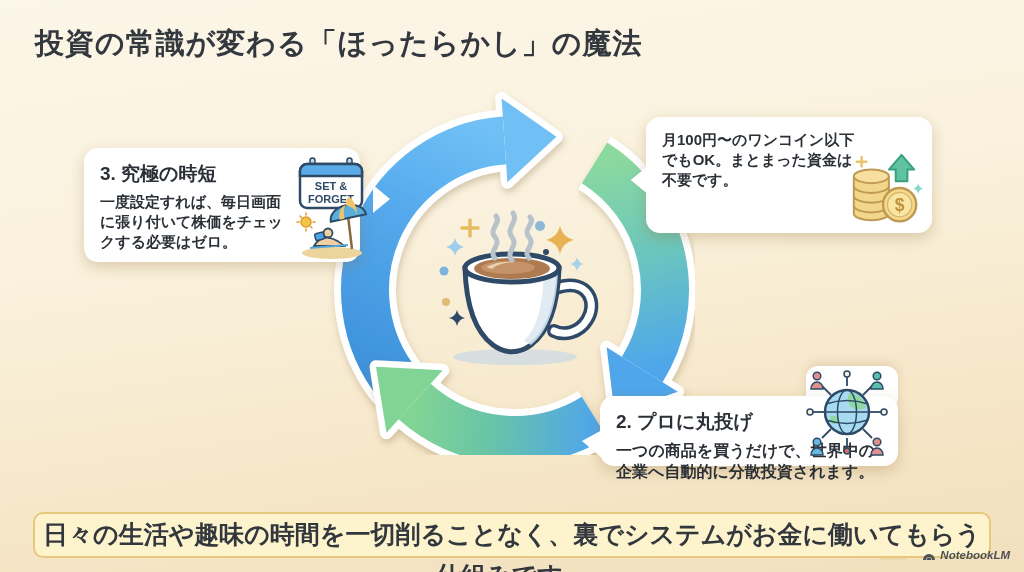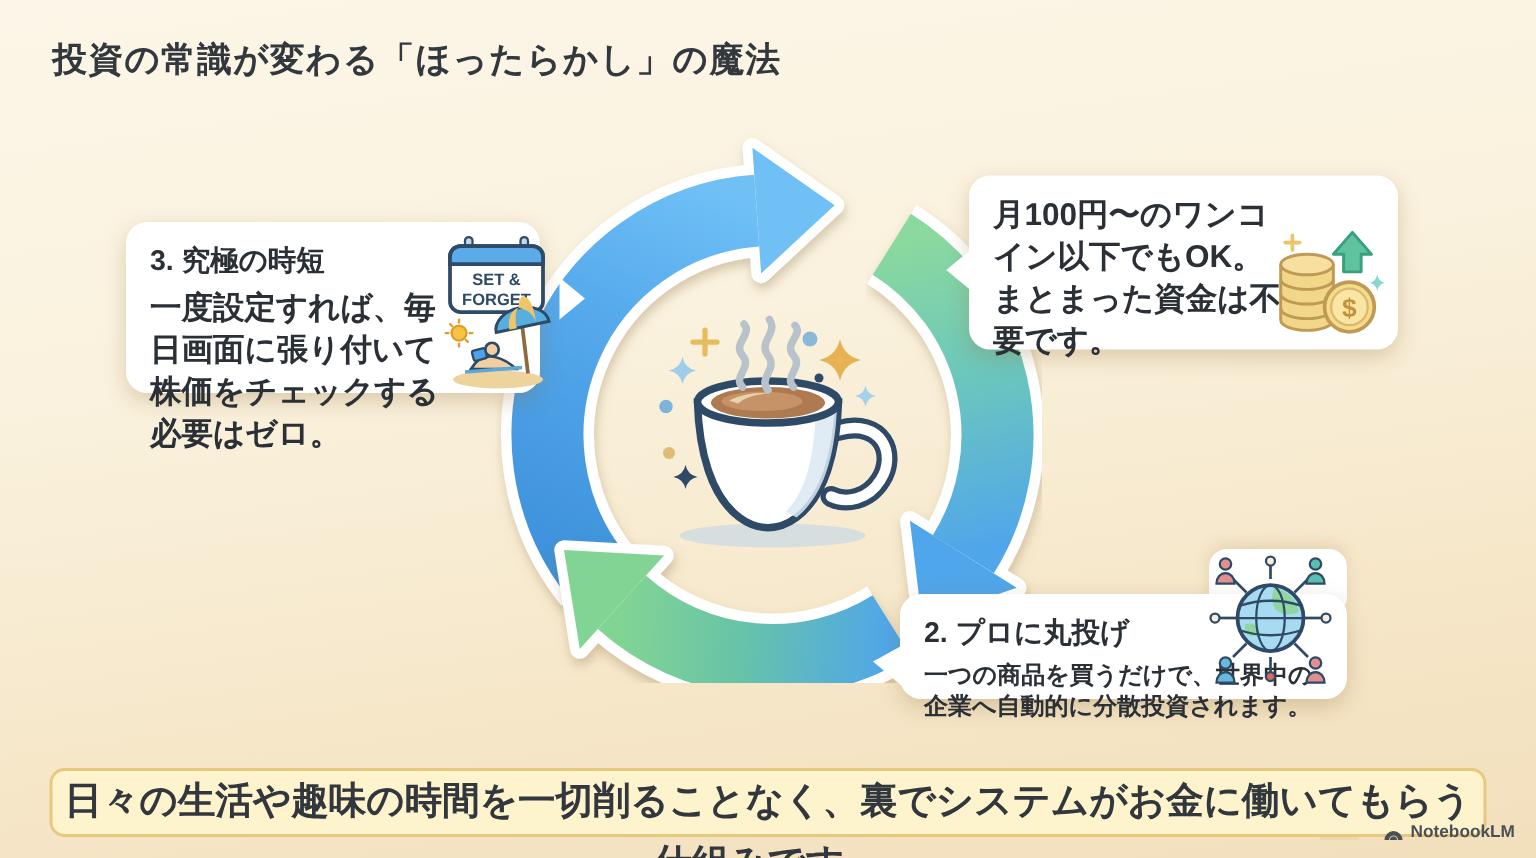--- a/index.html
+++ b/index.html
@@ -3,52 +3,52 @@
 <meta charset="utf-8">
 <style>
   html,body{margin:0;padding:0;}
   .canvas{
     position:relative; width:1024px; height:572px; overflow:hidden;
     background:linear-gradient(172deg,#fcf6e8 0%,#faf2de 38%,#f6e7c9 72%,#f2dfbc 100%);
     font-family:"Liberation Sans","DejaVu Sans",sans-serif; color:#32373d;
   }
   .title{
     position:absolute; left:35px; top:24px; margin:0;
-    font-size:23px; font-weight:900; letter-spacing:1px; color:#33383e;
+    font-size:29px; font-weight:900; letter-spacing:1px; color:#33383e;
   }
   .ring,.cup{position:absolute; overflow:visible;}
   .ring{left:295px; top:70px; width:440px; height:440px;}
   .cup{left:390px; top:205px; width:260px; height:180px;}
   .callout{
     position:absolute; background:#ffffff; border-radius:14px;
     box-shadow:0 5px 14px rgba(150,112,58,.30); padding:13px 16px; box-sizing:border-box; z-index:3;
   }
   .co-head{font-size:19px; font-weight:800; color:#2b3036; margin-bottom:5px;}
-  .co-body{font-size:21px; font-weight:700; color:#2b3036; line-height:1.34;}
+  .co-body{font-size:15px; font-weight:700; color:#2b3036; line-height:1.34;}
   .box1{left:646px; top:117px; width:286px; height:116px;}
   .box1 .co-body{width:196px;}
   .box2{left:600px; top:396px; width:298px; height:70px;}
   .box2 .co-body{font-size:16px;}
   .box3{left:84px; top:148px; width:276px; height:114px;}
   .box3 .co-body{width:196px;}
   .tail{position:absolute; width:0; height:0; z-index:3;}
   .tail1{left:631px; top:166px; border-top:14px solid transparent; border-bottom:14px solid transparent; border-right:17px solid #fff;}
   .tail2{left:582px; top:430px; border-top:11px solid transparent; border-bottom:17px solid transparent; border-right:20px solid #fff;}
   .tail3{left:373px; top:185px; border-top:14px solid transparent; border-bottom:14px solid transparent; border-left:17px solid #fff;}
   .globe-tab{position:absolute; left:806px; top:366px; width:92px; height:44px; background:#fff; border-radius:12px;
     box-shadow:0 -3px 10px rgba(150,112,58,.18); z-index:3;}
   .icon-globe{position:absolute; left:802px; top:364px; width:90px; height:96px; z-index:4; overflow:visible;}
   .icon-coins{position:absolute; right:8px; bottom:4px; width:78px; height:78px; overflow:visible;}
   .icon-calendar{position:absolute; left:294px; top:156px; width:76px; height:104px; z-index:4; overflow:visible;}
   .banner{
     position:absolute; left:33px; top:512px; width:958px; height:46px; box-sizing:border-box;
     background:#fdf3cd; border:2px solid #e6c87e; border-radius:10px;
     font-size:25px; font-weight:800; text-align:center; line-height:41px; color:#32373d; z-index:2;
   }
-  .brand{position:absolute; right:14px; top:549px; display:flex; align-items:center; gap:4px; z-index:3;}
+  .brand{position:absolute; right:14px; top:549px; display:flex; align-items:center; gap:4px; z-index:3;font-style:italic;}
   .brand-text{font-size:11.5px; font-weight:700; color:#4a5058;}
   .brand-rule{position:absolute; right:118px; top:558px; width:26px; height:2px; background:#ead9ab; z-index:2;}
 </style>
 </head>
 <body>
 
 <div class="canvas">
 
   <h1 class="title">投資の常識が変わる「ほったらかし」の魔法</h1>
 

